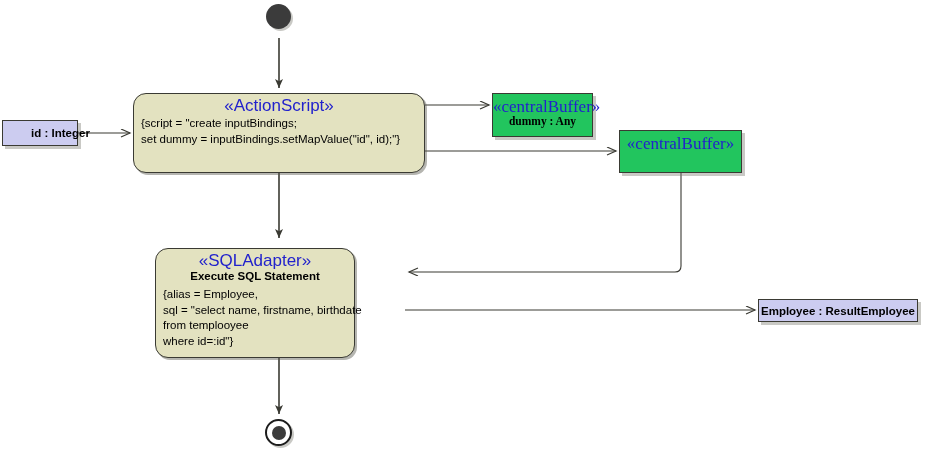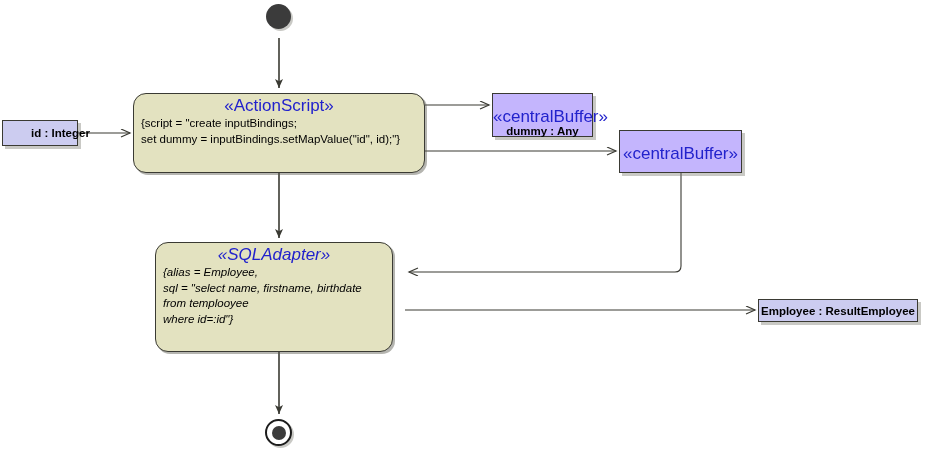--- a/index.html
+++ b/index.html
@@ -58,25 +58,26 @@
     font-size: 11.5px;
     line-height: 15.5px;
     margin: 3px 0 0 7px;
     white-space: pre;
   }
 
   
   .buffer {
     position: absolute;
     box-sizing: border-box;
-    background: #c4b5fd;
+    background: #22c55e;
     border: 1.3px solid #3a3a33;
     box-shadow: 3px 3px 0 0 rgba(120,120,110,0.40);
     z-index: 5;
-    padding-top: 15px;
+    padding-top: 5px;
+    font-family: Liberation Serif, serif;
   }
   .buffer .stereo { margin-top: 1px; }
   .buffer .nodename { margin-top: 0px; }
 
   
   .param {
     position: absolute;
     box-sizing: border-box;
     background: #ccccf0;
     border: 1.3px solid #3a3a33;
@@ -192,22 +193,23 @@
 
   <div class="buffer" style="left:492px; top:93px; width:101px; height:44px;">
     <div class="stereo">«centralBuffer»</div>
     <div class="nodename">dummy : Any</div>
   </div>
 
   <div class="buffer" style="left:619px; top:130px; width:123px; height:43px;">
     <div class="stereo">«centralBuffer»</div>
   </div>
 
-  <div class="activity" style="left:155px; top:242px; width:238px; height:110px;font-style:italic;">
+  <div class="activity" style="left:155px; top:248px; width:200px; height:110px;">
     <div class="stereo">«SQLAdapter»</div>
+    <div class="nodename">Execute SQL Statement</div>
     <div class="body-text">{alias = Employee,
 sql = "select name, firstname, birthdate
 from templooyee
 where id=:id"}</div>
   </div>
 
   <div class="param" style="left:758px; top:299px; width:160px; height:23px;">
     <span class="param-label">Employee : ResultEmployee</span>
   </div>
 

